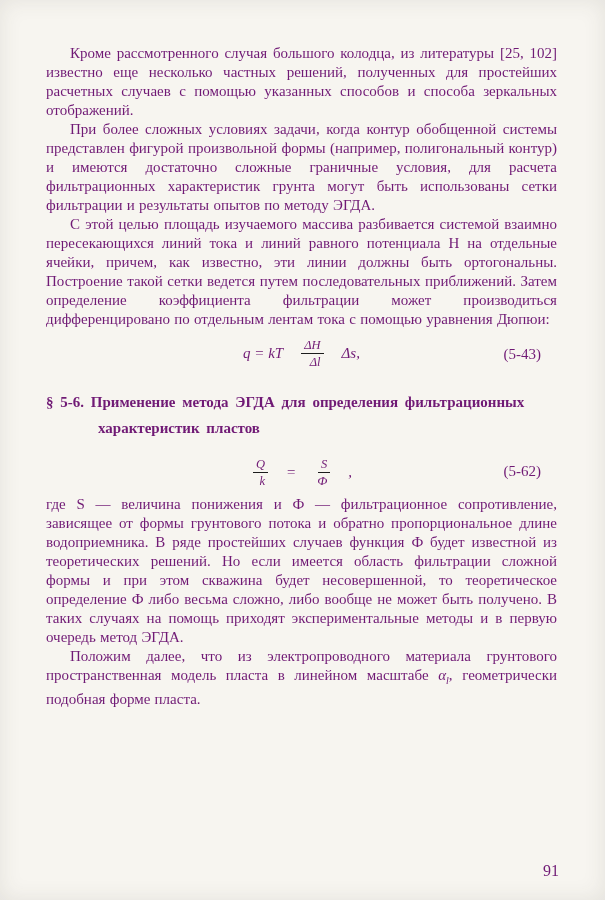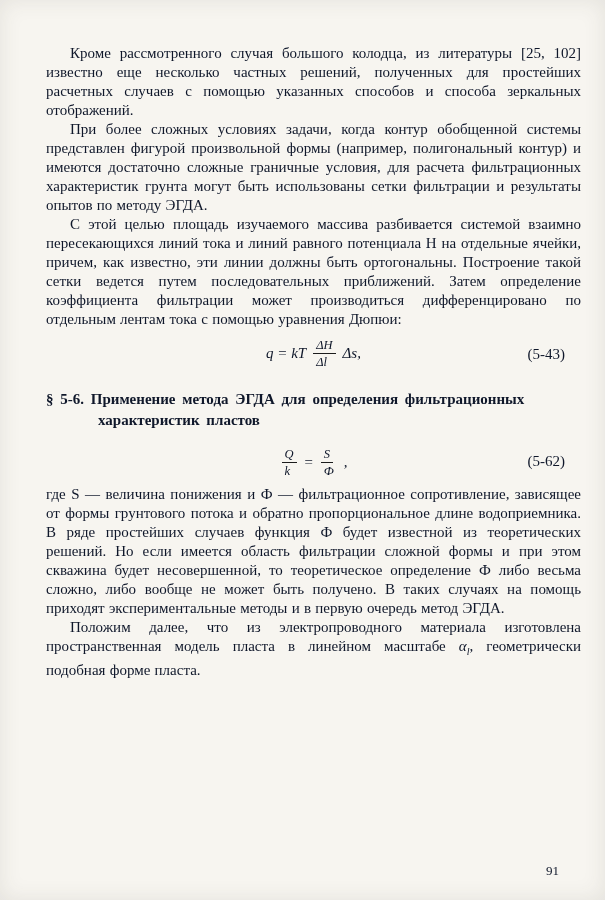--- a/index.html
+++ b/index.html
@@ -8,59 +8,59 @@
     background: #e6e5e1;
     font-family: "Liberation Serif", "DejaVu Serif", serif;
   }
   .page {
     position: relative;
     width: 605px;
     height: 900px;
     margin: 0 auto;
     box-sizing: border-box;
     background: #f7f5f0;
-    color: #0f172a;
-    padding: 44px 24px 0 46px;
+    color: #701a75;
+    padding: 44px 48px 0 46px;
     overflow: hidden;
     box-shadow: inset 0 0 22px rgba(60,55,45,0.10);
     font-size: 15px;
     line-height: 19px;
   }
   .para {
     margin: 0;
     text-align: justify;
     word-spacing: 0.5px;
   }
   .para.indent { text-indent: 24px; }
   .section-heading {
     margin: 20px 0 13px 0;
     font-size: 15px;
-    line-height: 21px;
+    line-height: 26px;
     font-weight: bold;
     word-spacing: 3px;
     padding-left: 52px;
     text-indent: -52px;
     text-align: left;
   }
   .formula {
     position: relative;
     text-align: center;
     margin: 9px 0 7px 0;
     min-height: 30px;
   }
   .formula-body {
     display: inline-flex;
     align-items: center;
-    gap: 5px;
+    gap: 16px;
     font-style: italic;
   }
   .frac {
     display: inline-flex;
     flex-direction: column;
-    align-items: flex-start;
+    align-items: flex-end;
     vertical-align: middle;
     font-size: 12.5px;
     line-height: 14px;
     margin: 0 2px;
   }
   .frac .num {
     border-bottom: 1px solid #1c1c1c;
     padding: 0 3px 1px 3px;
   }
   .frac .den { padding: 1px 3px 0 3px; font-family: Liberation Serif, serif; }
@@ -70,21 +70,21 @@
     top: 50%;
     transform: translateY(-50%);
     font-style: normal;
   }
   .mvar { font-style: italic; }
   sub.sub { font-size: 10px; }
   .page-number {
     position: absolute;
     right: 46px;
     bottom: 20px;
-    font-size: 13px;
+    font-size: 16px;
   }
 </style>
 </head>
 <body>
 
 <div class="page">
 
   <p class="para indent">Кроме рассмотренного случая большого колодца, из литературы [25, 102] известно еще несколько частных решений, полученных для простейших расчетных случаев с помощью указанных способов и способа зеркальных отображений.</p>
 
   <p class="para indent">При более сложных условиях задачи, когда контур обобщенной системы представлен фигурой произвольной формы (например, полигональный контур) и имеются достаточно сложные граничные условия, для расчета фильтрационных характеристик грунта могут быть использованы сетки фильтрации и результаты опытов по методу ЭГДА.</p>
@@ -119,17 +119,17 @@
         <span class="den">Ф</span>
       </span>
       <span class="mvar">,</span>
     </span>
     <span class="eq-tag">(5-62)</span>
   </div>
 
   <p class="para">где S — величина понижения и Ф — фильтрационное сопротивление, зависящее от формы грунтового потока и обратно пропорциональное длине водоприемника. В ряде простейших случаев функция Ф будет известной из теоретических решений. Но если имеется область фильтрации сложной формы и при этом скважина будет несовершенной, то теоретическое определение Ф либо весьма сложно, либо вообще не может быть получено. В таких случаях на помощь приходят экспериментальные методы и в первую очередь метод ЭГДА.</p>
 
 
-  <p class="para indent"><span>Положим далее, что из электропроводного материала изготовлена пространственная модель пласта в линейном масштабе </span><span class="mvar">α</span><sub class="sub mvar">l</sub><span>, геометрически подобная форме пласта.</span></p>
+  <p class="para indent"><span>Положим далее, что из электропроводного материала грунтового пространственная модель пласта в линейном масштабе </span><span class="mvar">α</span><sub class="sub mvar">l</sub><span>, геометрически подобная форме пласта.</span></p>
 
   <div class="page-number">91</div>
 
 </div>
 
 </body></html>

